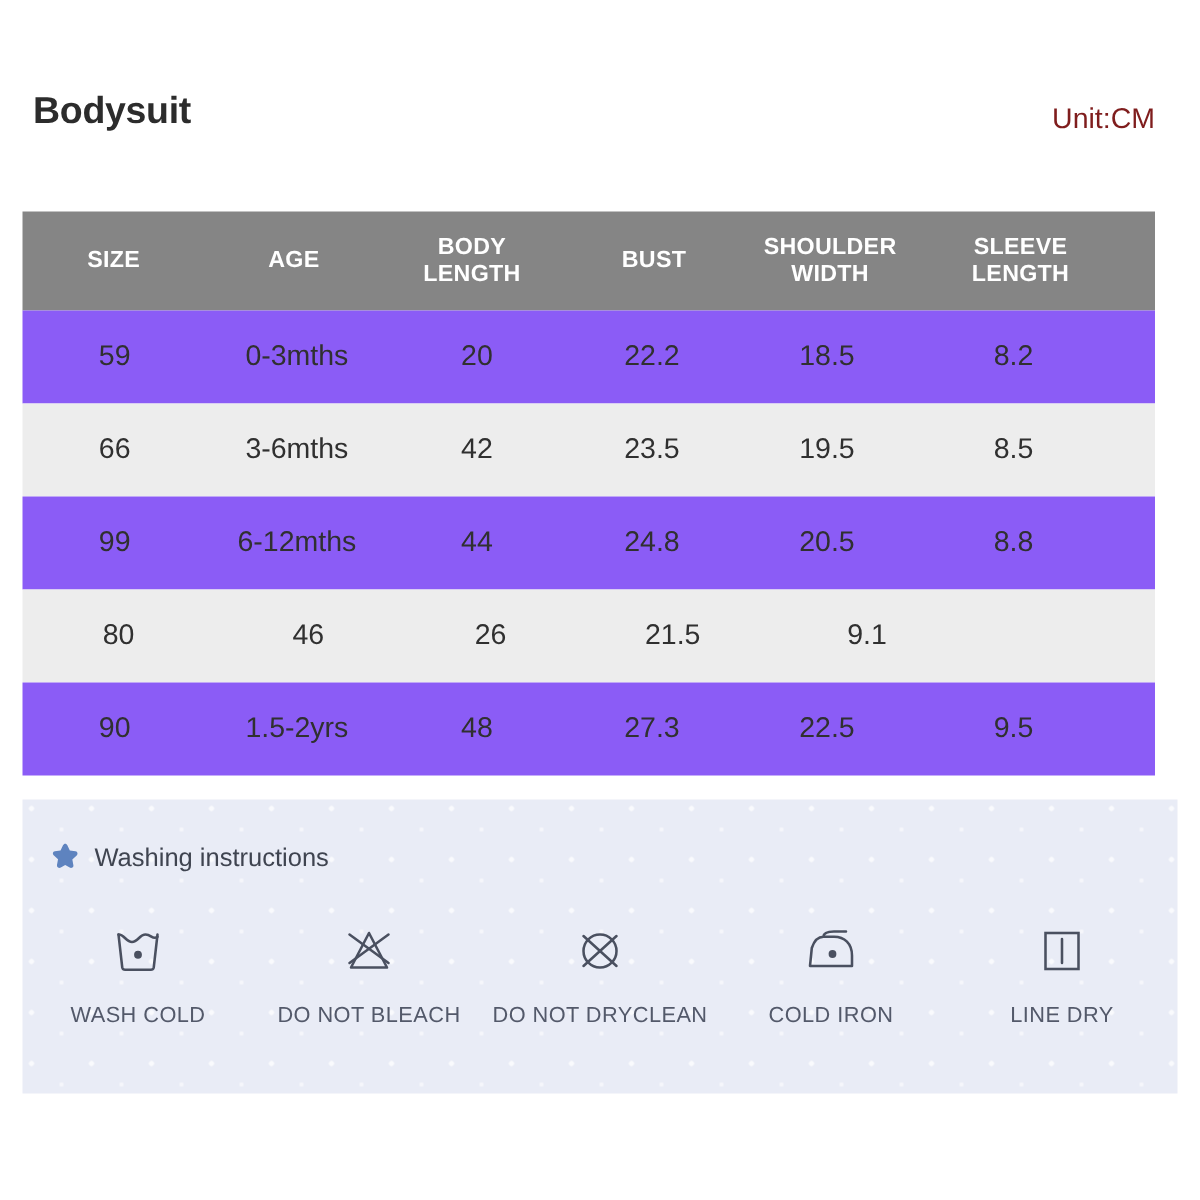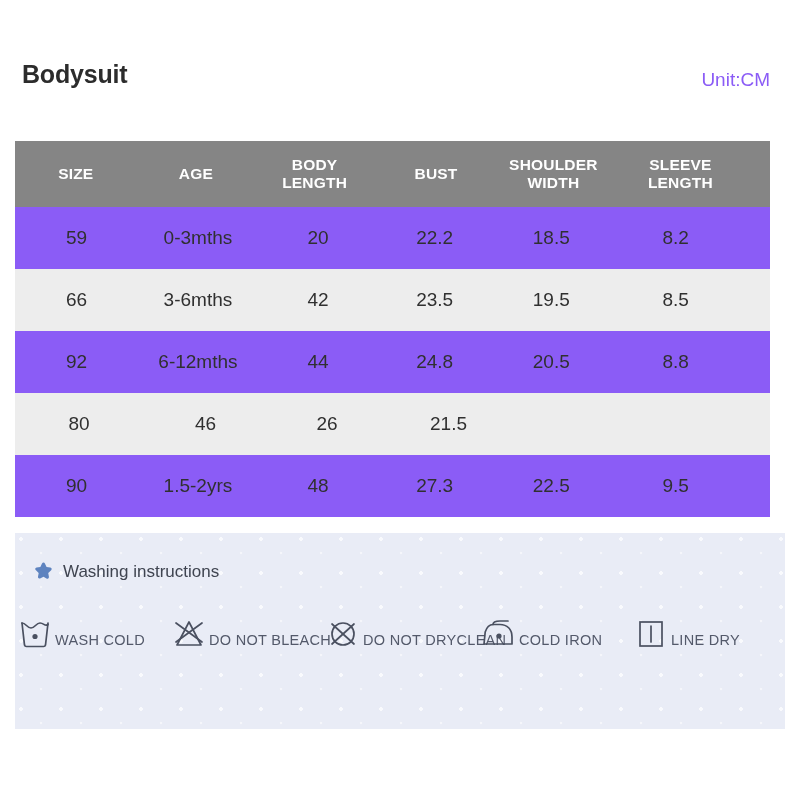--- a/index.html
+++ b/index.html
@@ -32,21 +32,21 @@
     color: #2c2c2c;
     letter-spacing: -0.2px;
     white-space: nowrap;
   }
   .unit-label {
     position: absolute;
     right: 30px;
     top: 9px;
     font-size: 19px;
     font-weight: 500;
-    color: #8b5cf6;
+    color: #7f1d1d;
     white-space: nowrap;
   }
 
   
   .size-table {
     position: absolute;
     left: 15px;
     top: 141px;
     width: 755px;
   }
@@ -130,21 +130,21 @@
   .wash-items {
     position: absolute;
     left: 0;
     top: 78px;
     width: 770px;
     display: flex;
   }
   .wash-item {
     width: 154px;
     display: flex;
-    flex-direction: row;
+    flex-direction: column;
     align-items: center;
   }
   .wash-item .glyph {
     height: 46px;
     display: flex;
     align-items: center;
     justify-content: center;
   }
   .wash-item .glyph svg { display: block; }
   .wash-item .caption {
@@ -202,33 +202,34 @@
   <div class="trow alt">
     <div class="td c0">66</div>
     <div class="td c1">3-6mths</div>
     <div class="td c2">42</div>
     <div class="td c3">23.5</div>
     <div class="td c4">19.5</div>
     <div class="td c5">8.5</div>
   </div>
 
   <div class="trow">
-    <div class="td c0">92</div>
+    <div class="td c0">99</div>
     <div class="td c1">6-12mths</div>
     <div class="td c2">44</div>
     <div class="td c3">24.8</div>
     <div class="td c4">20.5</div>
     <div class="td c5">8.8</div>
   </div>
 
   <div class="trow alt">
     <div class="td c0">80</div>
     <div class="td c2">46</div>
     <div class="td c3">26</div>
     <div class="td c4">21.5</div>
+    <div class="td c5">9.1</div>
   </div>
 
   <div class="trow">
     <div class="td c0">90</div>
     <div class="td c1">1.5-2yrs</div>
     <div class="td c2">48</div>
     <div class="td c3">27.3</div>
     <div class="td c4">22.5</div>
     <div class="td c5">9.5</div>
   </div>

